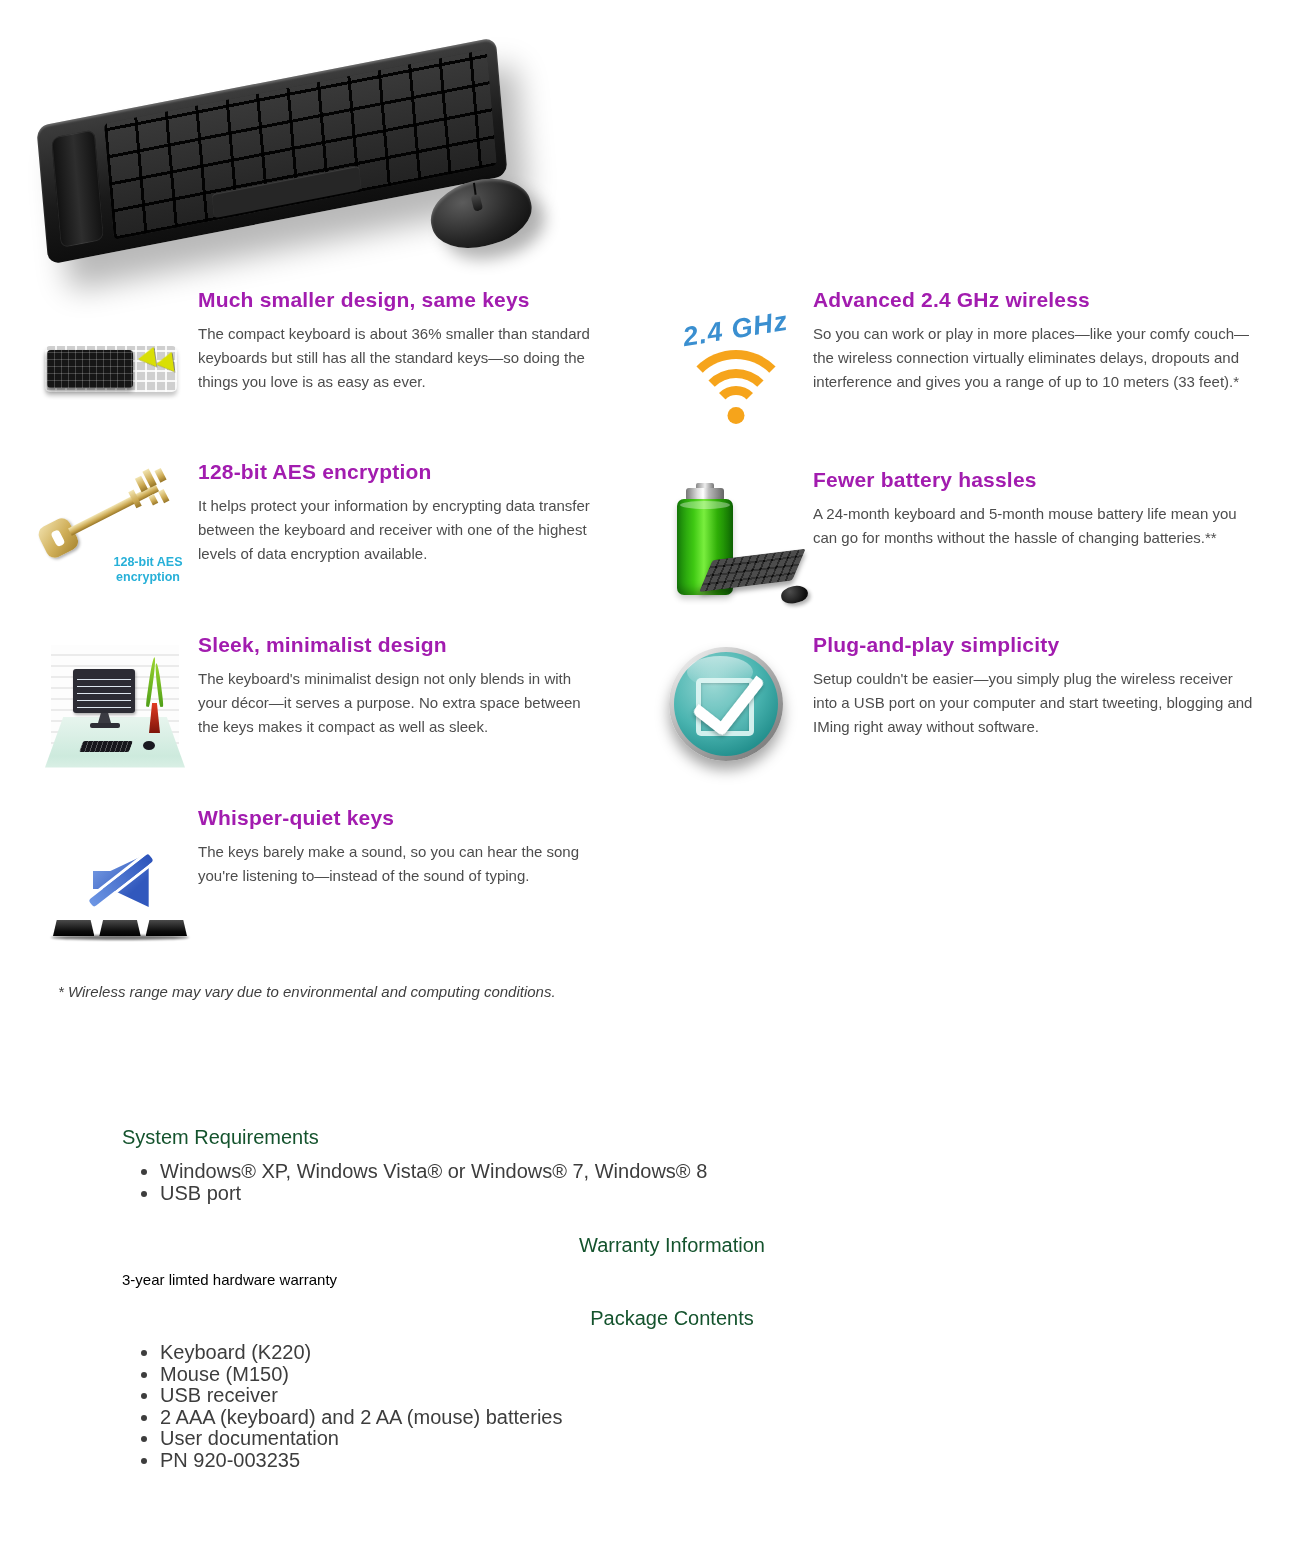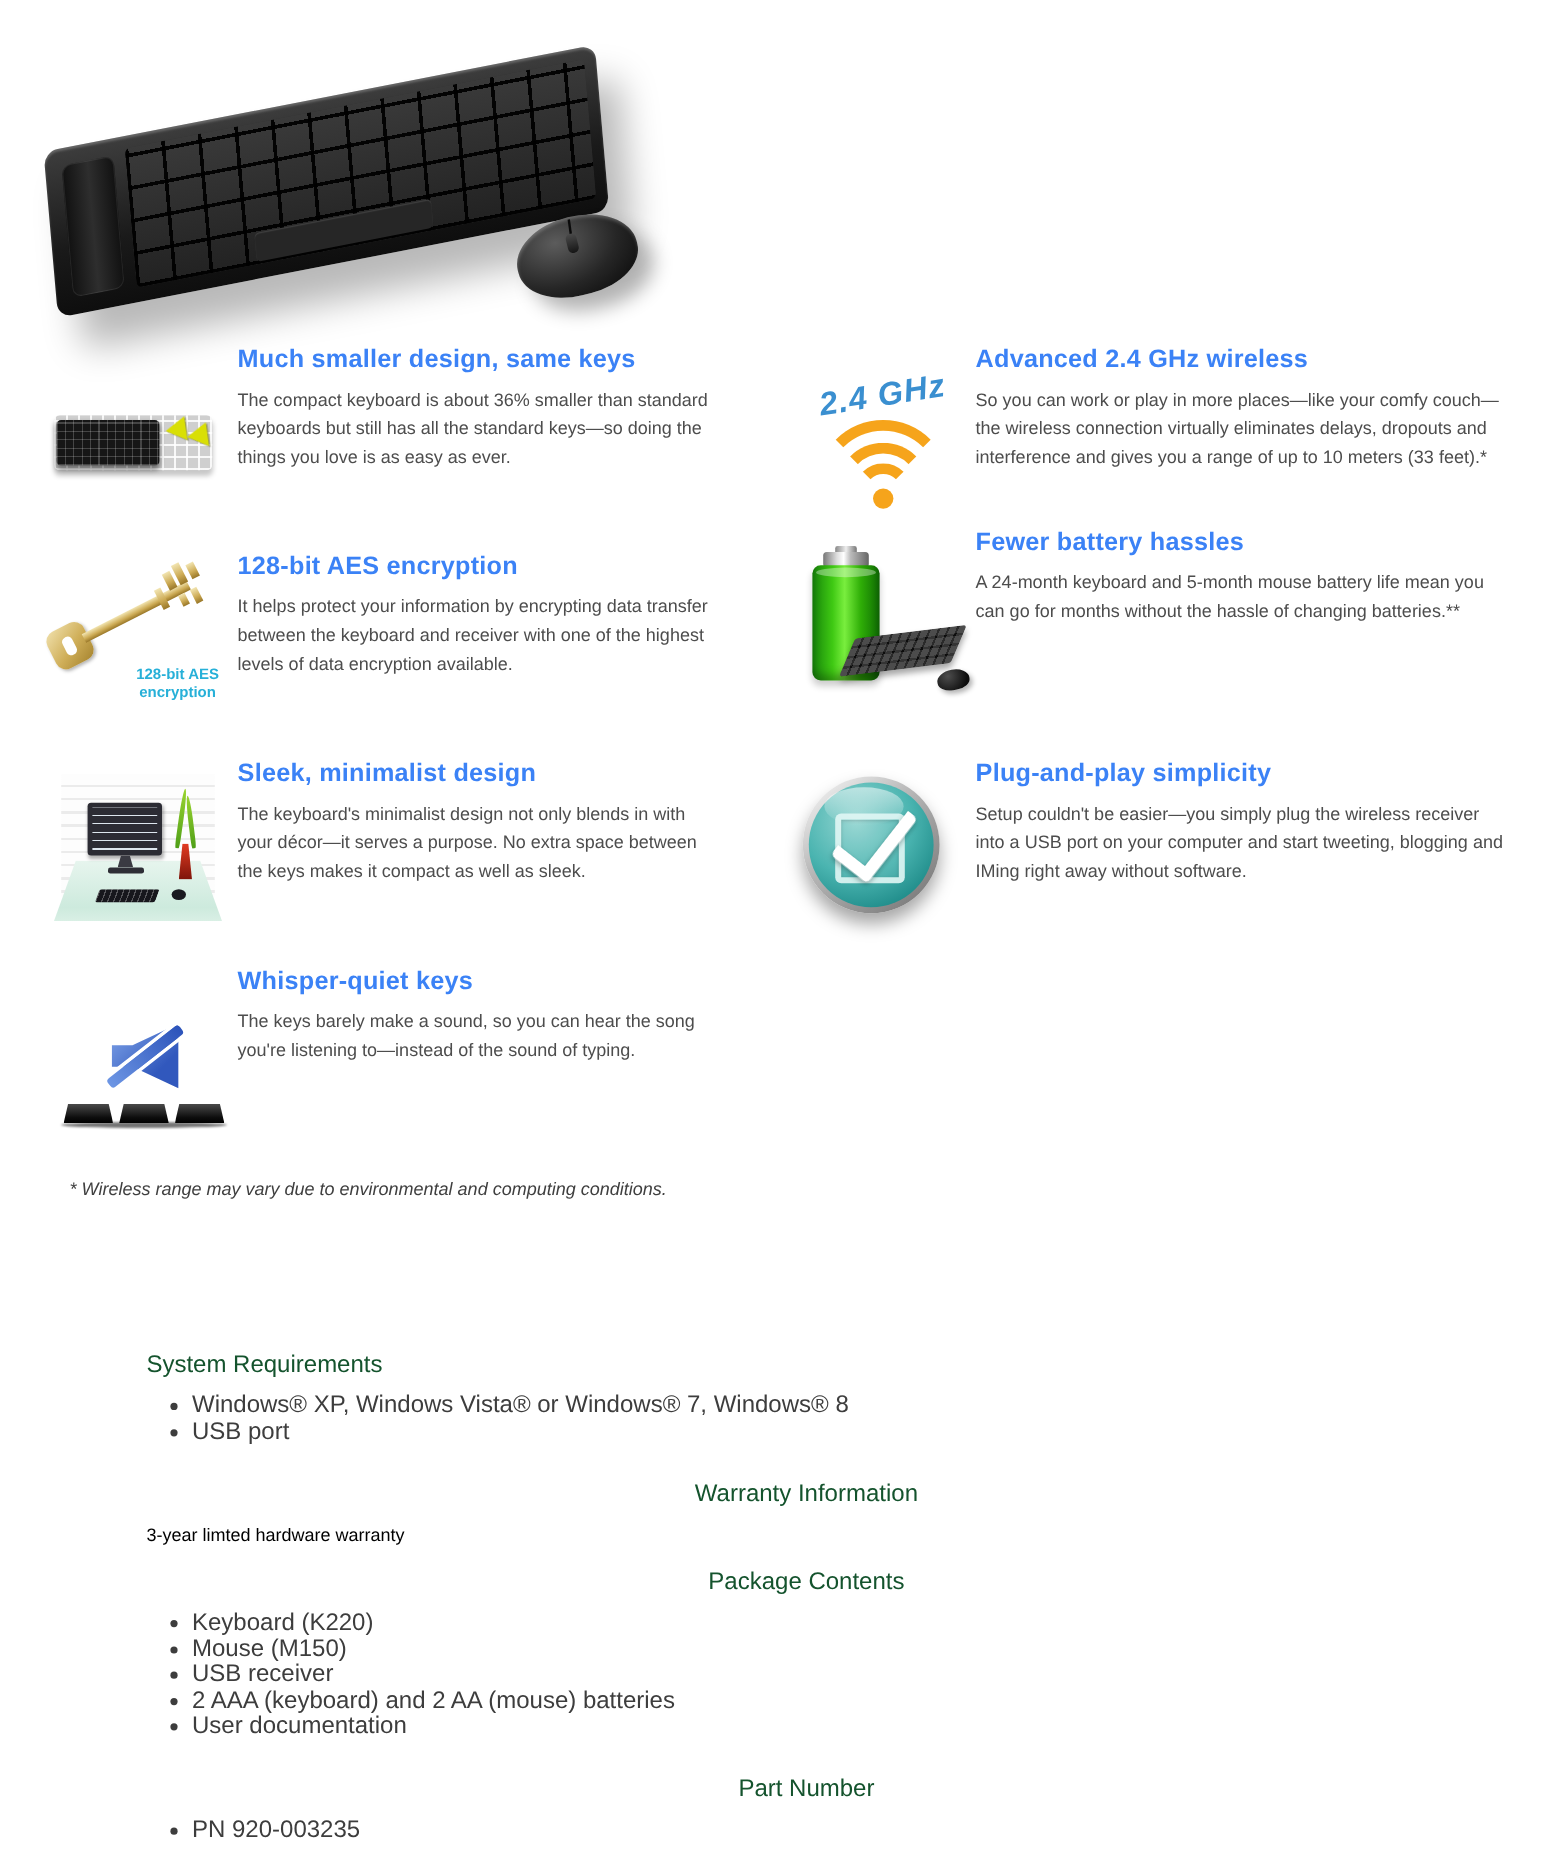--- a/index.html
+++ b/index.html
@@ -49,21 +49,21 @@
   .hero-mouse::after {
     content:""; position:absolute; left:45px; top:14px; width:9px; height:16px;
     background:linear-gradient(180deg,#4a4a4a,#161616); border-radius:4px;
   }
 
   
   .feature { position:absolute; }
   .f-left  { left:40px;  width:558px; }
   .f-right { left:655px; width:606px; }
   .f-text  { margin-left:158px; }
-  .f-title { margin:0 0 10px; font-size:21px; font-weight:bold; color:#3b82f6; letter-spacing:.2px; }
+  .f-title { margin:0 0 10px; font-size:21px; font-weight:bold; color:#a21caf; letter-spacing:.2px; }
   .f-body  { margin:0; font-size:15px; color:#4d4d4d; line-height:24px; }
   .f-icon  { position:absolute; }
 
   
   .icon-compact { left:5px; top:52px; width:150px; height:70px; }
   .ick-ghost {
     position:absolute; left:0; top:6px; width:132px; height:46px;
     background-color:#cfcfcf; border-radius:5px;
     background-image:
       repeating-linear-gradient(90deg, rgba(255,255,255,.85) 0 2px, transparent 2px 10px),
@@ -276,21 +276,21 @@
         <div class="ikk-part ikk-b2"></div>
       </div>
       <div class="ikk-label">128-bit AES encryption</div>
     </div>
     <div class="f-text">
       <h3 class="f-title">128-bit AES encryption</h3>
       <p class="f-body">It helps protect your information by encrypting data transfer between the keyboard and receiver with one of the highest levels of data encryption available.</p>
     </div>
   </div>
 
-  <div class="feature f-right" style="top:440px">
+  <div class="feature f-right" style="top:468px">
     <div class="f-icon icon-battery">
       <div class="icb-nub"></div>
       <div class="icb-cap"></div>
       <div class="icb-body"></div>
       <div class="icb-kb"></div>
       <div class="icb-mouse"></div>
     </div>
     <div class="f-text">
       <h3 class="f-title">Fewer battery hassles</h3>
       <p class="f-body">A 24-month keyboard and 5-month mouse battery life mean you can go for months without the hassle of changing batteries.**</p>
@@ -366,19 +366,18 @@
 
     <h2 class="spec-title mt" style="margin-top:16px">Package Contents</h2>
     <ul>
       <li>Keyboard (K220)</li>
       <li>Mouse (M150)</li>
       <li>USB receiver</li>
       <li>2 AAA (keyboard) and 2 AA (mouse) batteries</li>
       <li>User documentation</li>
     </ul>
 
-    <h2 class="spec-title mt">Part Number</h2>
     <ul>
       <li>PN 920-003235</li>
     </ul>
 
   </div>
 </div>
 
 </body></html>

